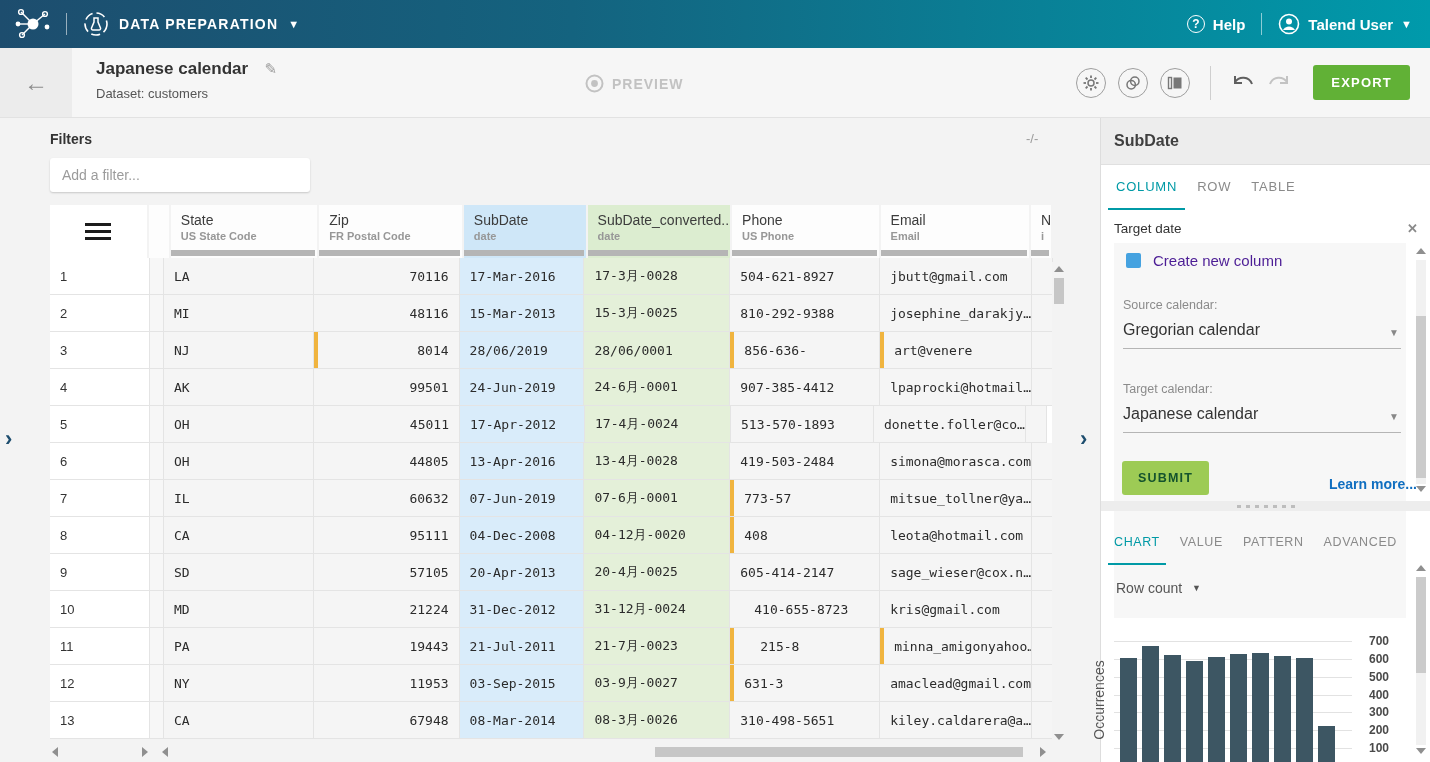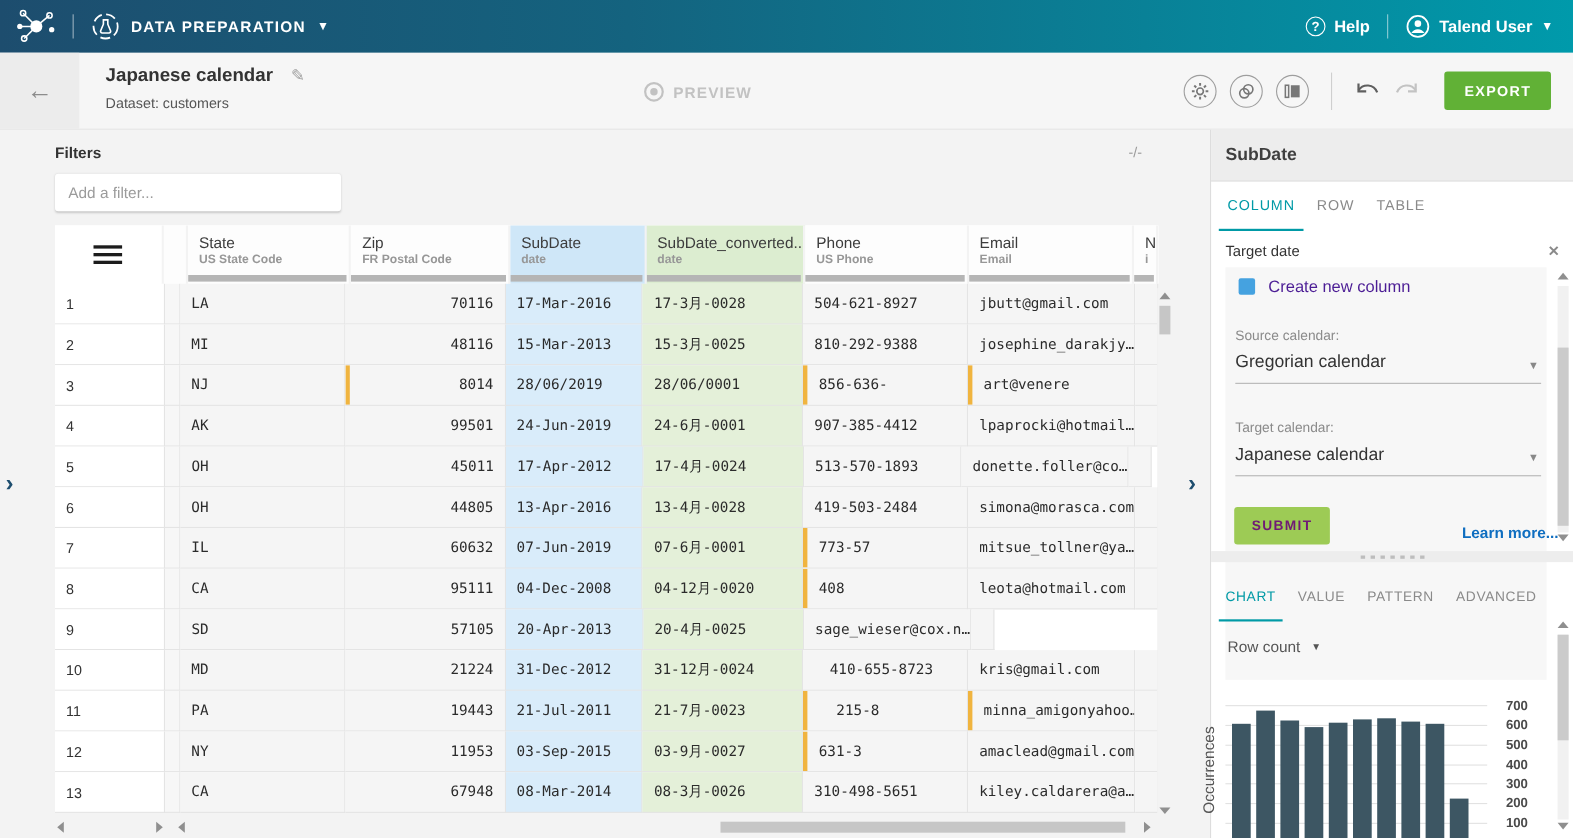--- a/index.html
+++ b/index.html
@@ -103,21 +103,21 @@
   .fn-close { color:#8a8a8a; font-size:13px; font-weight:bold; cursor:pointer; }
   .fn-box { position:absolute; left:13px; top:125px; width:292px; height:375px; background:#f7f7f7; }
   .cb-row { position:absolute; left:25px; top:134px; display:flex; align-items:center; gap:12px; cursor:pointer; }
   .cb { width:15px; height:15px; background:#45a2e0; border-radius:2px; }
   .cb-label { font-size:15px; color:#4c1d95; }
   .sel-label { position:absolute; font-size:12.5px; color:#8b8b8b; }
   .sel-value { position:absolute; font-size:16px; color:#333; width:278px; border-bottom:1px solid #b5b5b5;
     padding-bottom:9px; cursor:pointer; }
   .sel-value .chevd { position:absolute; right:2px; top:6px; color:#888; font-size:10px; }
   .submit-btn { position:absolute; left:21px; top:343px; background:#9dcb55; border:none; border-radius:3px;
-    color:#701a75; font-weight:bold; font-size:12.5px; letter-spacing:1.2px; padding:10px 16px; cursor:pointer;
+    color:#14532d; font-weight:bold; font-size:12.5px; letter-spacing:1.2px; padding:10px 16px; cursor:pointer;
     font-family:"Liberation Sans",sans-serif; }
   .learn-more { position:absolute; left:228px; top:358px; color:#0f6ec0; font-size:14px; font-weight:bold; cursor:pointer; }
   .pscroll { position:absolute; width:10px; background:#f1f1f1; }
   .pscroll .thumb { position:absolute; left:0; width:10px; background:#cbcbcb; }
   .resize-handle { position:absolute; left:0; top:383px; width:330px; height:10px; background:#ededed;
     display:flex; align-items:center; justify-content:center; gap:5px; cursor:row-resize; }
   .resize-handle i { width:4px; height:3px; background:#bdbdbd; display:block; }
   .stats-tabs { position:absolute; left:0; top:398px; width:330px; height:49px; display:flex; align-items:flex-end; padding-left:7px; }
   .stats-tabs .ptab { font-size:12.5px; letter-spacing:.6px; padding:0 6px 14px 6px; margin-right:8px; }
   .agg-select { position:absolute; left:15px; top:462px; font-size:14px; color:#555; cursor:pointer; }
@@ -513,20 +513,23 @@
         </div>
         <div class="g-cell right" style="width: 146px;">
           <span>57105</span>
         </div>
         <div class="g-cell colblue" style="width: 125px;">
           <span>20-Apr-2013</span>
         </div>
         <div class="g-cell colgreen" style="width: 146px;">
           <span>20-4月-0025</span>
         </div>
+        <div class="g-cell" style="width: 150px;">
+          <span>605-414-2147</span>
+        </div>
         <div class="g-cell" style="width: 152px;">
           <span>sage_wieser@cox.n…</span>
         </div>
         <div class="g-cell" style="width: 20px;">
           <span></span>
         </div>
       </div>
       <div class="grid-row">
         <div class="g-cell numcell" style="width: 100px;">10</div>
         <div class="g-cell gutter" style="width: 14px;"></div>

